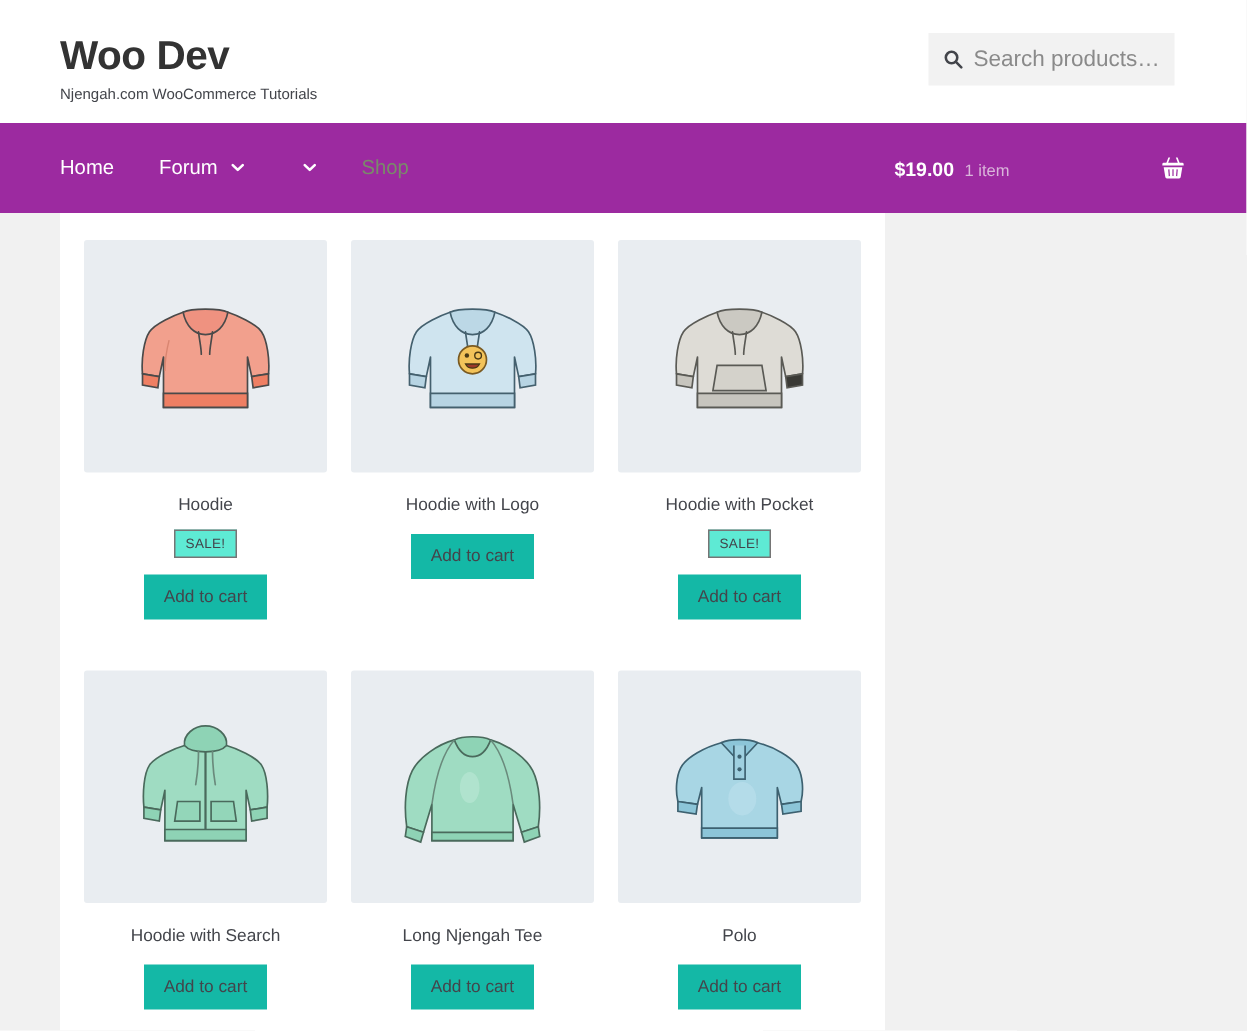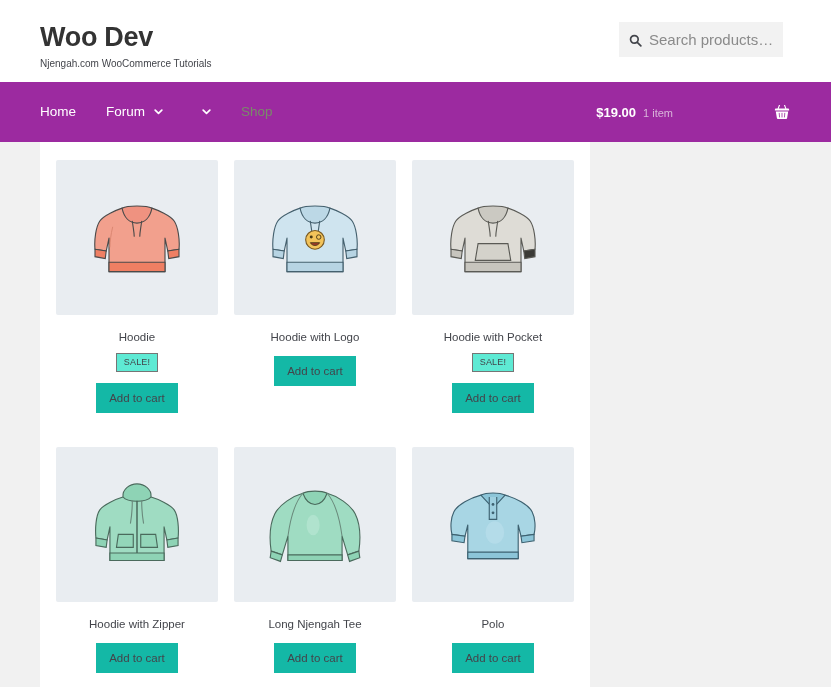--- a/index.html
+++ b/index.html
@@ -379,21 +379,21 @@
               <path d="M45 30 C44 22 52 16 60 16 C68 16 76 22 75 30 C70 36 50 36 45 30 Z" fill="#8ed3b5"></path>
             </g>
             <line x1="60" y1="34" x2="60" y2="98" stroke="#4a6a5c" stroke-width="1.6"></line>
             <path d="M55 34 C55 44 54 52 53 58 M65 34 C65 44 66 52 67 58" fill="none" stroke="#6a8a7c" stroke-width="1.2" stroke-linecap="round"></path>
             <path d="M40 70 L56 70 L56 84 L38 84 Z M80 70 L64 70 L64 84 L82 84 Z" fill="#93d6b9" stroke="#4a6a5c" stroke-width="1.2"></path>
             <path d="M31 90 L89 90 L89 98 L31 98 Z" fill="#8ed3b5" stroke="#4a6a5c" stroke-width="1.2"></path>
             <path d="M16 74 L28 76 L27 84 L16 82 Z" fill="#8ed3b5" stroke="#4a6a5c" stroke-width="1.2"></path>
             <path d="M104 74 L92 76 L93 84 L104 82 Z" fill="#8ed3b5" stroke="#4a6a5c" stroke-width="1.2"></path>
           </svg>
         </div>
-        <div class="product-title">Hoodie with Zipper</div>
+        <div class="product-title">Hoodie with Search</div>
         <button class="add-to-cart">Add to cart</button>
       </div>
 
       <div class="product">
         <div class="product-thumb">
           <svg viewBox="0 0 120 120" width="112" height="112" aria-hidden="true">
             <g fill="#9fdcc2" stroke="#4a6a5c" stroke-width="1.2" stroke-linejoin="round">
               <path d="M47 26 C36 29 22 38 17 48 C12 58 11 74 13 88 L25 92 L31 72 L31 98 L89 98 L89 72 L95 92 L107 88 C109 74 108 58 103 48 C98 38 84 29 73 26 Z"></path>
               <path d="M47 26 C50 34 54 38 60 38 C66 38 70 34 73 26 C67 23 53 23 47 26 Z" fill="#8ed3b5"></path>
             </g>

